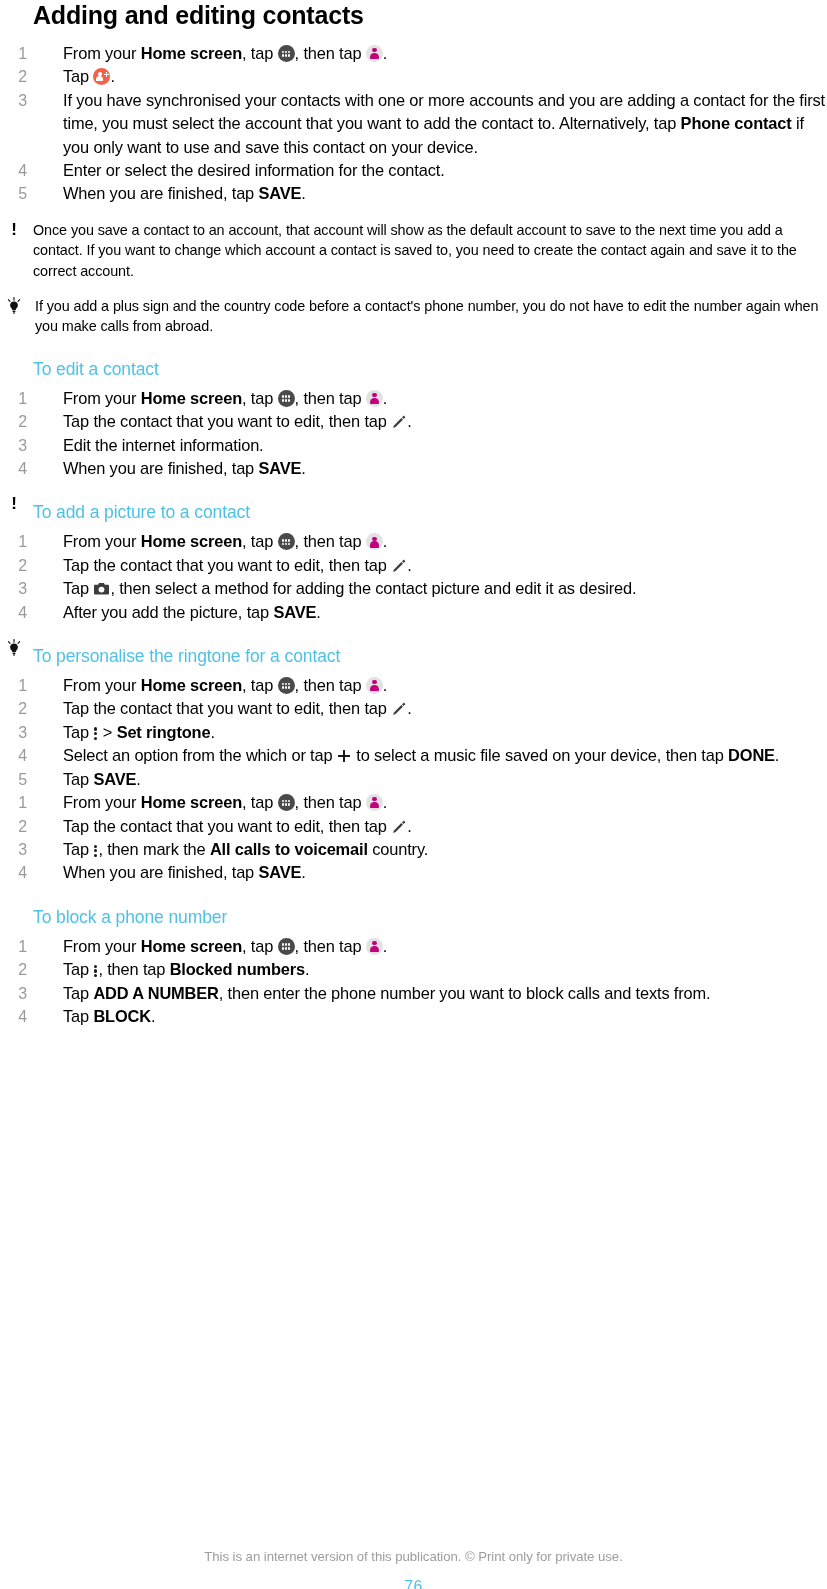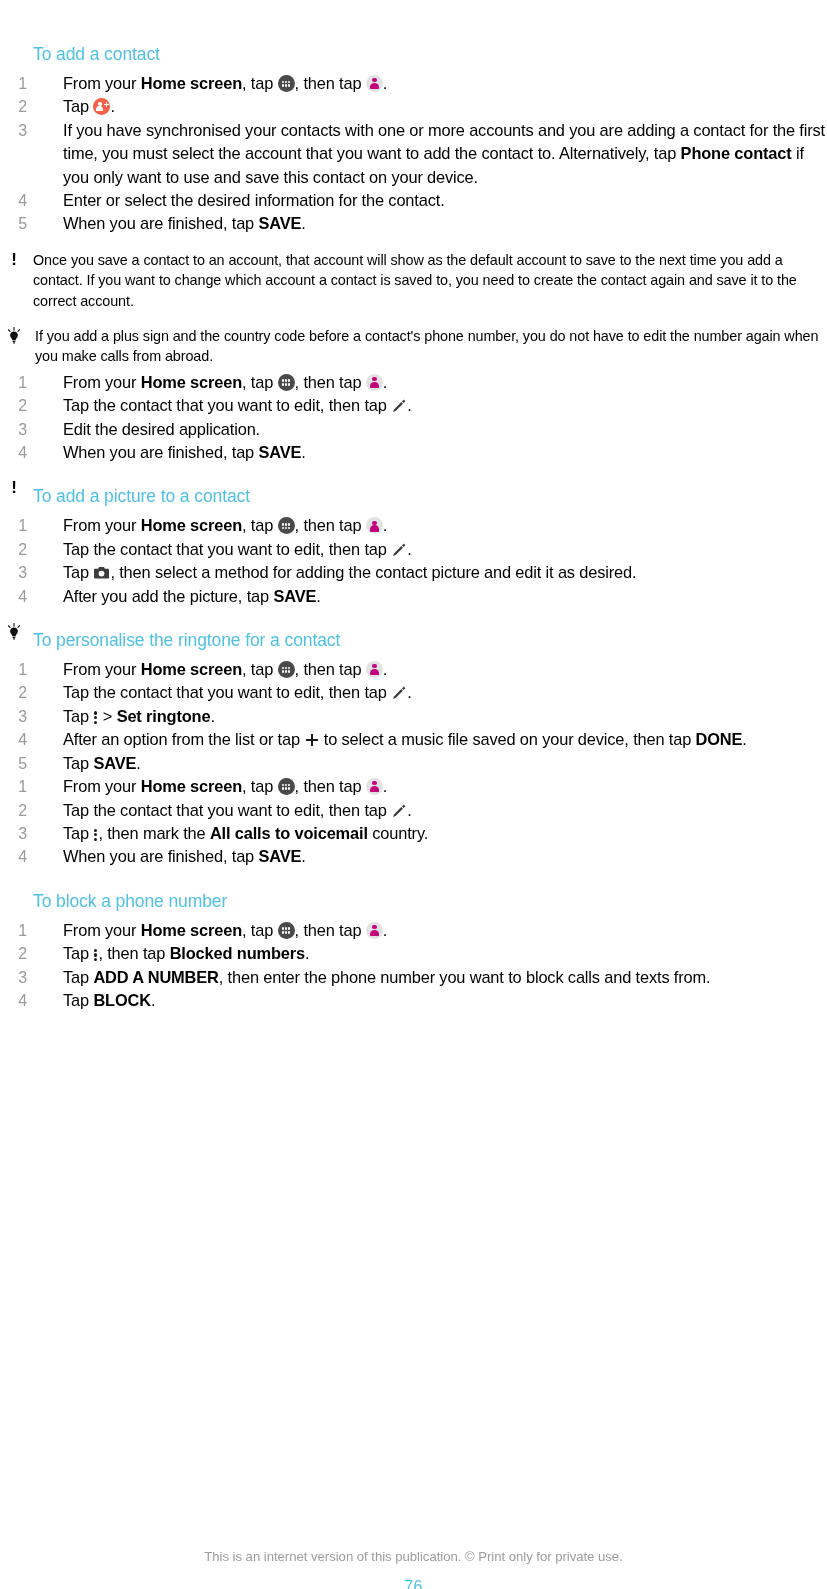--- a/index.html
+++ b/index.html
@@ -243,25 +243,25 @@
     color: #9d9d9d;
     font-size: 13.2px;
     letter-spacing: -0.05px;
   }
 </style>
 </head>
 <body>
 
 <div class="page">
 
+  <div class="doc-title">Adding and editing contacts</div>
 
   <div class="content">
 
     <div class="section">
-      <div class="sec-head">To add a contact</div>
       <ol class="steps">
         <li>
           <span class="num">1</span>
           <span class="txt"><span>From your </span><b>Home screen</b><span>, tap </span><span class="ic ic-appdrawer"><i class="d" style="left:4.2px;top:5.6px"></i><i class="d" style="left:7.2px;top:5.6px"></i><i class="d" style="left:10.2px;top:5.6px"></i><i class="d" style="left:4.2px;top:9.2px"></i><i class="d" style="left:7.2px;top:9.2px"></i><i class="d" style="left:10.2px;top:9.2px"></i></span><span>, then tap </span><span class="ic ic-contacts"><i class="head"></i><i class="body"></i></span><span>.</span></span>
         </li>
         <li>
           <span class="num">2</span>
           <span class="txt"><span>Tap </span><span class="ic ic-addcontact"><i class="head"></i><i class="body"></i><i class="pv"></i><i class="ph"></i></span><span>.</span></span>
         </li>
         <li>
@@ -296,35 +296,36 @@
               <rect x="8.6" y="14.6" width="2.8" height="1.4" fill="#111"></rect>
               <rect x="9.0" y="16.4" width="2.0" height="1.1" fill="#111"></rect>
             </svg>
           </span>
         </span>
         <span>If you add a plus sign and the country code before a contact's phone number, you do not have to edit the number again when you make calls from abroad.</span>
       </div>
     </div>
 
     <div class="section">
+      <div class="sec-head pad-top">To edit a contact</div>
       <ol class="steps">
         <li>
           <span class="num">1</span>
           <span class="txt"><span>From your </span><b>Home screen</b><span>, tap </span><span class="ic ic-appdrawer"><i class="d" style="left:4.2px;top:5.6px"></i><i class="d" style="left:7.2px;top:5.6px"></i><i class="d" style="left:10.2px;top:5.6px"></i><i class="d" style="left:4.2px;top:9.2px"></i><i class="d" style="left:7.2px;top:9.2px"></i><i class="d" style="left:10.2px;top:9.2px"></i></span><span>, then tap </span><span class="ic ic-contacts"><i class="head"></i><i class="body"></i></span><span>.</span></span>
         </li>
         <li>
           <span class="num">2</span>
           <span class="txt"><span>Tap the contact that you want to edit, then tap </span><span class="ic ic-pencil"><svg viewBox="0 0 16 16" width="16" height="16" aria-hidden="true">
                   <path d="M12.8 1.6 14.4 3.2 12.6 5 11 3.4z" fill="#3c3c3c"></path>
                   <path d="M10.3 4.1 11.9 5.7 4.6 13 2.1 13.9 3.0 11.4z" fill="#3c3c3c"></path>
                 </svg></span><span>.</span></span>
         </li>
         <li>
           <span class="num">3</span>
-          <span class="txt">Edit the desired application.</span>
+          <span class="txt">Edit the internet information.</span>
         </li>
         <li>
           <span class="num">4</span>
           <span class="txt"><span>When you are finished, tap </span><b>SAVE</b><span>.</span></span>
         </li>
       </ol>
 
       <div class="callout note">
         <span class="mark"><span class="exclaim">!</span></span>
       </div>
@@ -388,21 +389,21 @@
                   <path d="M12.8 1.6 14.4 3.2 12.6 5 11 3.4z" fill="#3c3c3c"></path>
                   <path d="M10.3 4.1 11.9 5.7 4.6 13 2.1 13.9 3.0 11.4z" fill="#3c3c3c"></path>
                 </svg></span><span>.</span></span>
         </li>
         <li>
           <span class="num">3</span>
           <span class="txt"><span>Tap </span><span class="ic ic-dots"><i class="d d1"></i><i class="d d2"></i><i class="d d3"></i></span><span> &gt; </span><b>Set ringtone</b><span>.</span></span>
         </li>
         <li>
           <span class="num">4</span>
-          <span class="txt"><span>After an option from the list or tap </span><span class="ic ic-plus"><i class="v"></i><i class="h"></i></span><span> to select a music file saved on your device, then tap </span><b>DONE</b><span>.</span></span>
+          <span class="txt"><span>Select an option from the which or tap </span><span class="ic ic-plus"><i class="v"></i><i class="h"></i></span><span> to select a music file saved on your device, then tap </span><b>DONE</b><span>.</span></span>
         </li>
         <li>
           <span class="num">5</span>
           <span class="txt"><span>Tap </span><b>SAVE</b><span>.</span></span>
         </li>
       </ol>
     </div>
 
     <div class="section">
       <ol class="steps">

